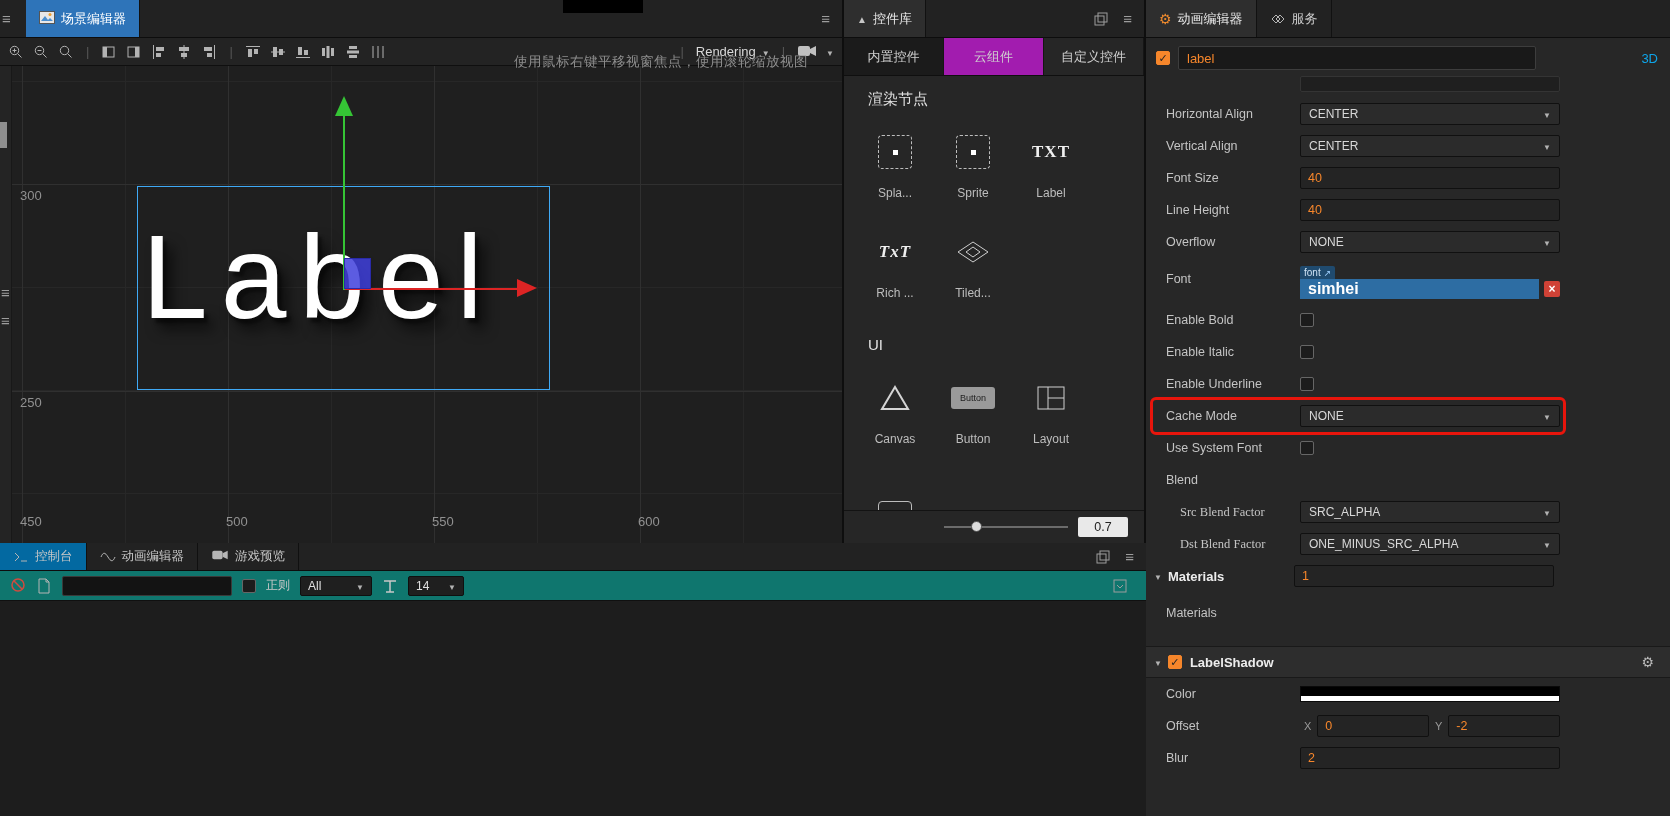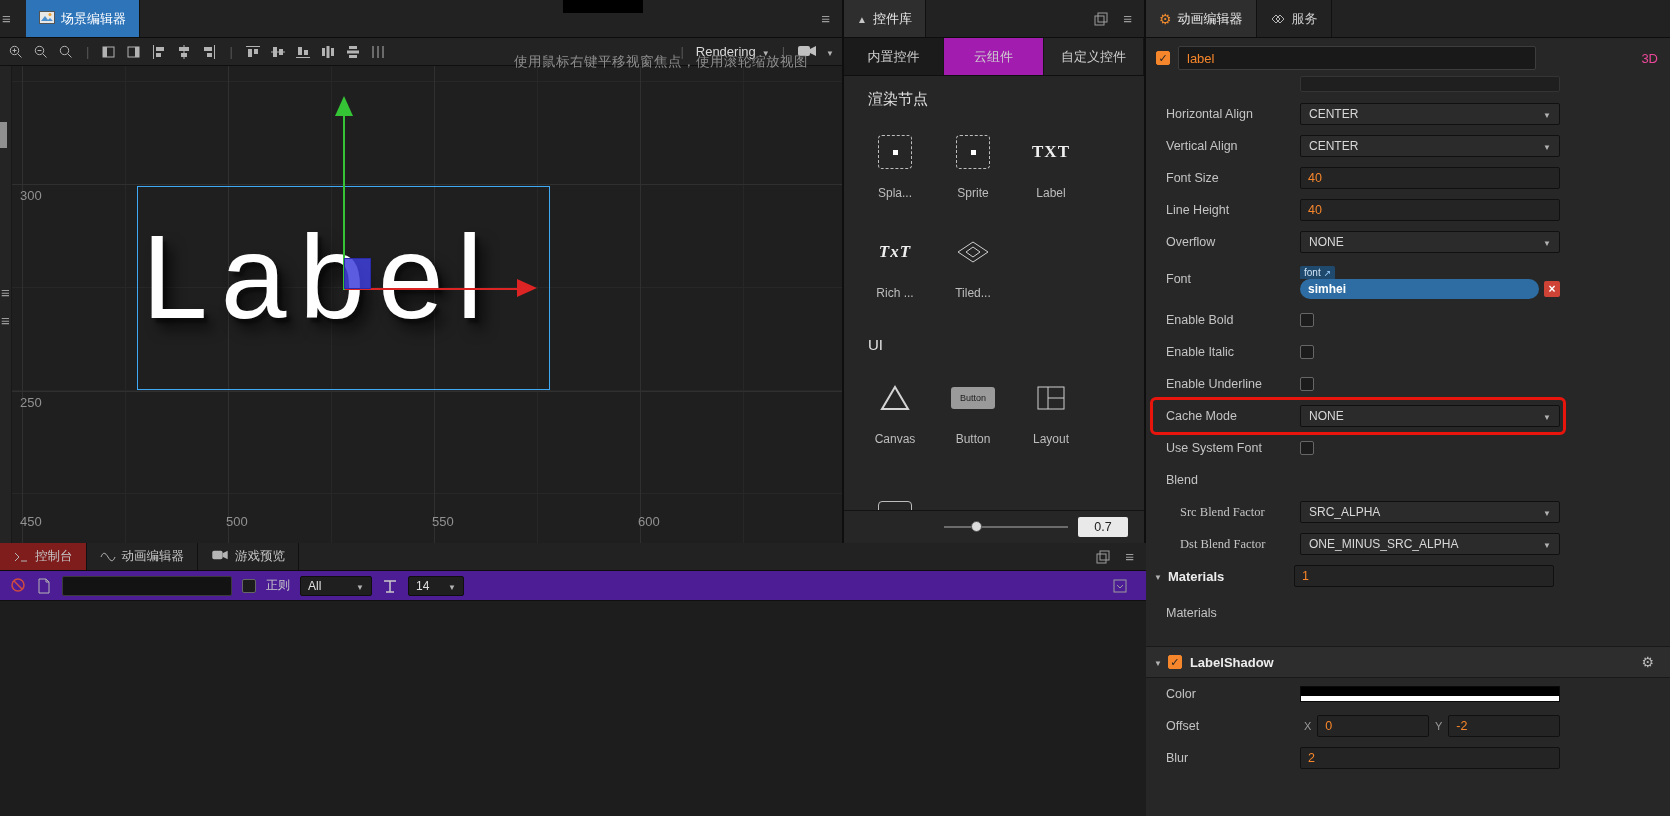--- a/index.html
+++ b/index.html
@@ -73,54 +73,54 @@
   .zvalue { margin-left:10px; width:50px; height:20px; background:#e9e9e9; color:#222; display:flex; align-items:center; justify-content:center; font-size:12.5px; border-radius:2px; }
 
   
   #inspector-panel { position:absolute; left:1146px; top:0; width:524px; height:816px; background:#272727; }
   #inspector-body { position:absolute; top:38px; left:0; right:0; bottom:0; overflow:hidden; }
   .name-row { display:flex; align-items:center; padding:8px 8px 0 10px; gap:8px; height:32px; }
   .cb { width:14px; height:14px; background:#1c1c1c; border:1px solid #666; border-radius:2px; flex:0 0 14px; }
   .cb.on { background:#f6862b; border-color:#f6862b; display:flex; align-items:center; justify-content:center; }
   .cb.on::after { content:"✓"; color:#242424; font-size:11px; font-weight:bold; line-height:1; }
   .name-input { flex:0 0 358px; height:24px; background:#191919; border:1px solid #3d3d3d; border-radius:2px; color:#f6862b; display:flex; align-items:center; padding:0 8px; font-size:13px; }
-  .badge3d { margin-left:auto; margin-right:4px; color:#ec4899; font-size:13px; }
+  .badge3d { margin-left:auto; margin-right:4px; color:#0ea5e9; font-size:13px; }
   .ghost-input { margin:6px 0 6px 154px; width:260px; height:16px; background:#1f1f1f; border:1px solid #343434; border-radius:2px; }
   .prow { display:flex; align-items:center; height:32px; padding-left:20px; position:relative; }
   .plabel { flex:0 0 134px; color:#c4c4c4; font-size:12.5px; }
   .plabel.indent { padding-left:14px;font-family:Liberation Serif, serif; }
   .pctrl { width:260px; display:flex; align-items:center; position:relative; }
   .dd { width:100%; height:22px; background:#2b2b2b; border:1px solid #101010; border-radius:2px; display:flex; align-items:center; justify-content:space-between; padding:0 8px; color:#d8d8d8; font-size:12px; }
   .num { width:100%; height:22px; background:#242424; border:1px solid #101010; border-radius:2px; display:flex; align-items:center; padding:0 7px; color:#f6862b; font-size:12.5px; }
   .asset-row { height:46px; align-items:flex-end; padding-bottom:5px; }
   .pctrl.asset { flex-direction:column; align-items:flex-start; justify-content:flex-end; }
   .chip { font-size:10px; background:#1f4a6e; color:#cfe3f5; padding:0 4px; height:13px; display:flex; align-items:center; gap:3px; border-radius:2px 2px 0 0; }
   .chip::after { content:"↗"; font-size:9px; color:#9fd0ff; }
   .asset-line { display:flex; align-items:center; width:100%; gap:5px; }
-  .asset-input { flex:1; height:20px; background:#2d6da3; border-radius:10px; color:#fff; font-weight:bold; font-size:12px; display:flex; align-items:center; padding:0 8px; }
+  .asset-input { flex:1; height:20px; background:#2d6da3; border-radius:0; color:#fff; font-weight:bold; font-size:16px; display:flex; align-items:center; padding:0 8px; }
   .xbtn { width:16px; height:16px; background:#cf4236; border-radius:2px; display:flex; align-items:center; justify-content:center; flex:0 0 16px; }
   .xbtn::after { content:"×"; color:#fff; font-size:12px; font-weight:bold; line-height:1; }
   .sect { display:flex; align-items:center; height:32px; padding:0 8px; }
   .sect .tri { margin-right:6px; }
   .sect-title { flex:0 0 126px; color:#ededed; font-weight:bold; font-size:13px; }
   .band { display:flex; align-items:center; height:32px; background:#2d2d2d; border-top:1px solid #191919; border-bottom:1px solid #191919; padding:0 8px; margin-top:8px; }
   .band .sect-title { flex:0 0 auto; margin-left:8px; }
   .band .gear-right { margin-left:auto; margin-right:8px; color:#b9b9b9; }
   .colorbar { width:100%; height:16px; border:1px solid #0a0a0a; }
   .colorbar .c-top { height:9px; background:#000; }
   .colorbar .c-bot { height:5px; background:#fff; }
   .axislabel { color:#9a9a9a; font-size:11px; padding:0 4px; }
   .redbox { position:absolute; left:4px; top:-3px; width:416px; height:38px; border:3px solid #e8150c; border-radius:6px; pointer-events:none; z-index:4; }
 
   
   #console-panel { position:absolute; left:0; top:543px; width:1146px; height:273px; background:#1c1c1c; }
   #console-tabbar { height:28px; background:#222; border-bottom:1px solid #0d0d0d; display:flex; align-items:stretch; position:relative; }
   .ctab { display:flex; align-items:center; gap:6px; padding:0 13px; font-size:12.5px; color:#c7c7c7; border-right:1px solid #101010; }
-  .ctab.active { background:#7f1d1d; }
-  #console-toolbar { height:30px; background:#4c1d95; border-bottom:1px solid #101010; display:flex; align-items:center; gap:10px; padding:0 10px; }
+  .ctab.active { background:#0369a1; }
+  #console-toolbar { height:30px; background:#0f766e; border-bottom:1px solid #101010; display:flex; align-items:center; gap:10px; padding:0 10px; }
   .console-input { width:170px; height:20px; background:#131313; border:1px solid #3a3a3a; border-radius:2px; color:#ddd; font-size:12px; padding:0 6px; outline:none; }
   .dd-small { height:20px; background:#1f1f1f; border:1px solid #0f0f0f; border-radius:2px; display:flex; align-items:center; justify-content:space-between; padding:0 7px; color:#e0e0e0; font-size:12px; }
   #console-content { position:absolute; top:58px; left:0; right:0; bottom:0; background:#1d1d1d; }
   .toolbar-right { margin-left:auto; display:flex; align-items:center; margin-right:8px; }
 
   .black-topbox { position:absolute; left:563px; top:0; width:80px; height:13px; background:#000; z-index:9; }
 </style>
 </head>
 <body>
 

